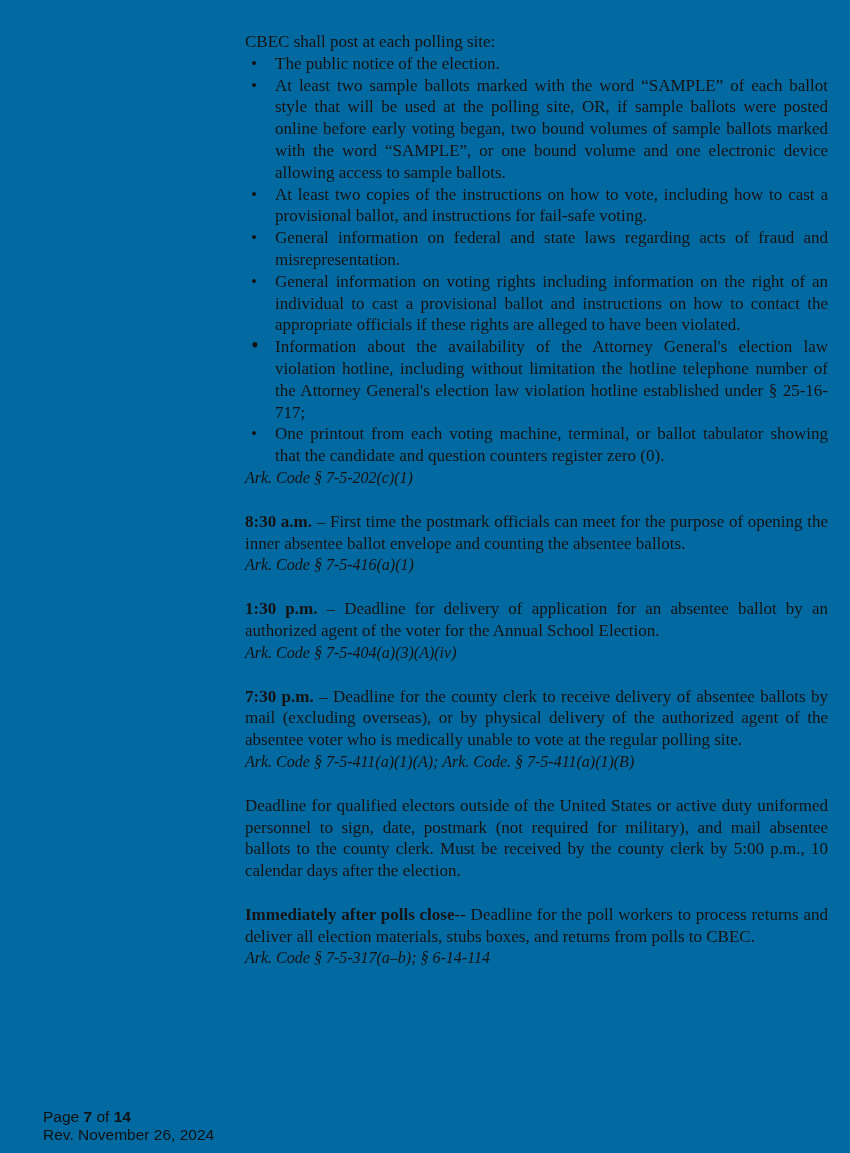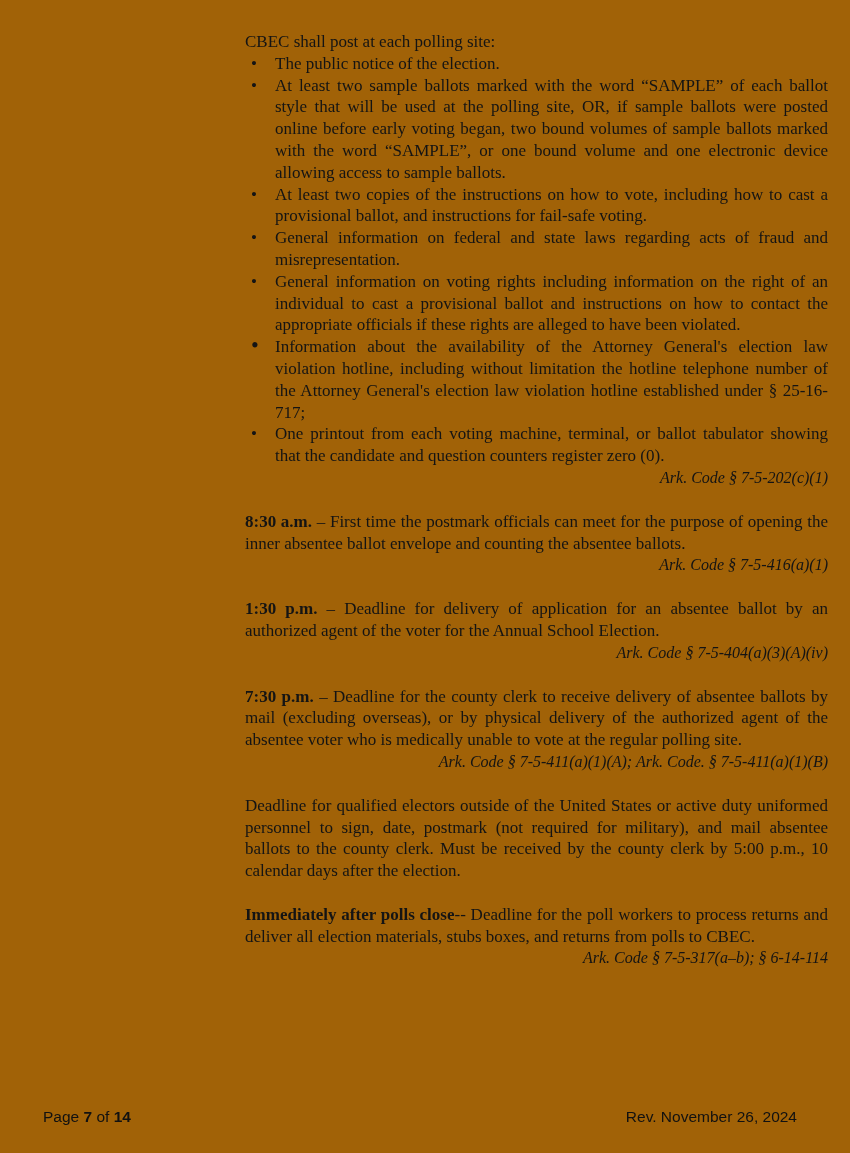--- a/index.html
+++ b/index.html
@@ -1,20 +1,20 @@
 <!DOCTYPE html>
 <html><head>
 <meta charset="utf-8">
 <style>
   html, body { margin: 0; padding: 0; background: #ffffff; }
   .page {
     position: relative;
     width: 850px;
     height: 1153px;
-    background: #a16207;
+    background: #0369a1;
     overflow: hidden;
     font-family: "Liberation Serif", "DejaVu Serif", serif;
     color: #141414;
   }
   .content {
     position: absolute;
     left: 245px;
     top: 31px;
     width: 583px;
     font-size: 17px;
@@ -32,36 +32,36 @@
     position: absolute;
     left: 6px;
   }
   ul.bullets li.big { }
   ul.bullets li.big::before { font-size: 1.3em; top: -1px; }
   .underline { }
   .citation {
     margin: 0;
     font-style: italic;
     font-size: 16px;
-    text-align: right;
   }
   .section { margin-top: 22px; }
   .sec-body { margin: 0; text-align: justify; }
   .bold { font-weight: bold; }
   .footer {
     position: absolute;
     left: 43px;
     right: 53px;
     top: 1108px;
     display: flex;
     justify-content: space-between;
     align-items: baseline;
     font-family: "Liberation Sans", "DejaVu Sans", sans-serif;
     font-size: 15.5px;
     color: #111111;
+    flex-direction: column;
   }
   .footer b { font-weight: bold; }
 </style>
 </head>
 <body>
 
 <div class="page">
   <div class="content">
     <p class="intro">CBEC shall post at each polling site:</p>
     <ul class="bullets" id="bullet-list">

